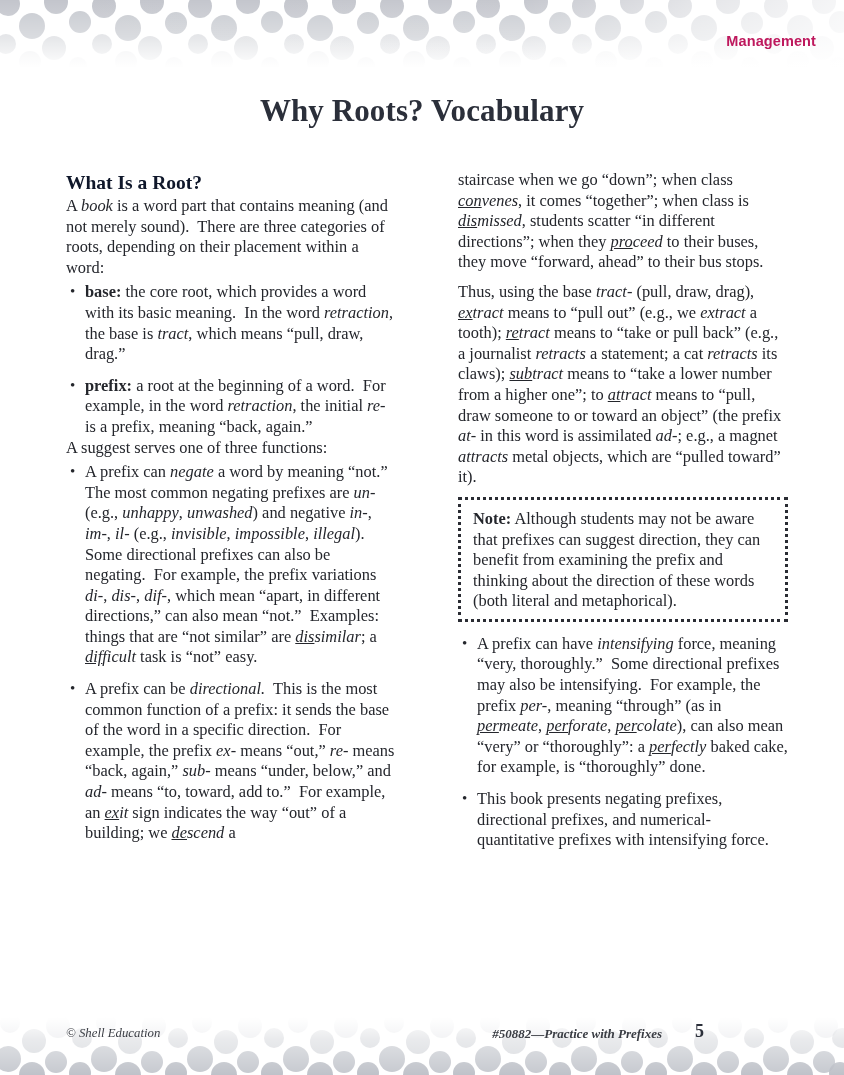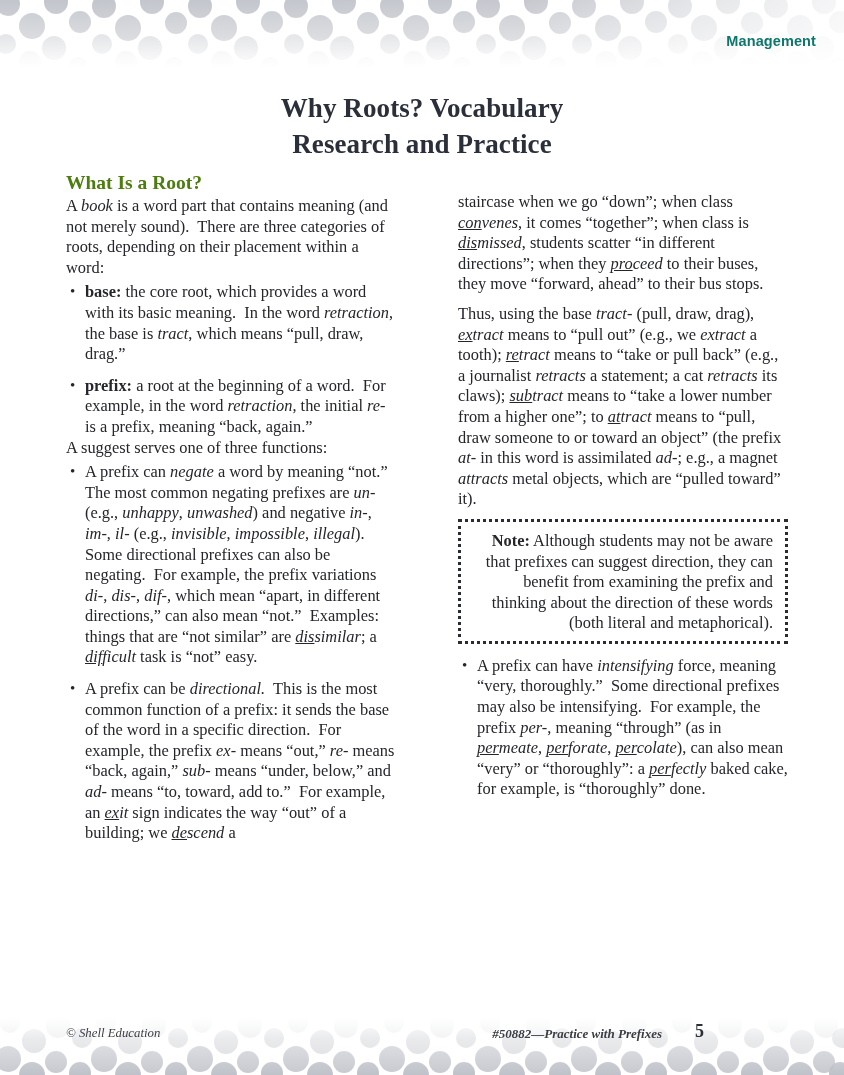--- a/index.html
+++ b/index.html
@@ -29,63 +29,63 @@
 
   
   #section-tab {
     position: absolute;
     top: 33px;
     right: 28px;
     font-family: "Liberation Sans", sans-serif;
     font-weight: bold;
     font-size: 14.5px;
     letter-spacing: .1px;
-    color: #0f766e;
+    color: #be185d;
     z-index: 5;
   }
 
   
   #page-title {
     position: absolute;
     top: 72px;
     left: 0;
     width: 844px;
     text-align: center;
     font-family: "Liberation Serif", serif;
     font-weight: bold;
-    font-size: 27px;
+    font-size: 31px;
     line-height: 36px;
     color: #2b2f3a;
     letter-spacing: .1px;
   }
   #page-title .line { display: block; }
 
   
   #content {
     position: absolute;
     top: 170px;
     left: 0;
     width: 844px;
     height: 845px;
   }
   .col {
     position: absolute;
     top: 0;
     width: 330px;
   }
   #col-left  { left: 66px; }
-  #col-right { left: 458px; margin-top: 22px; }
+  #col-right { left: 458px; }
 
   h2.sec-head {
     margin: 0 0 1px 0;
     font-family: "Liberation Serif", serif;
     font-weight: bold;
     font-size: 19.5px;
     line-height: 25px;
-    color: #4d7c0f;
+    color: #0f172a;
     letter-spacing: 0;
   }
   h2.sec-head.spaced { margin-top: 19px; }
 
   p.para {
     margin: 0 0 9px 0;
     font-size: 16.4px;
     line-height: 20.6px;
     text-align: left;
     color: #24262c;
@@ -120,21 +120,20 @@
   .u { text-decoration: underline; }
 
   
   #note-box {
     position: relative;
     margin: 9px 0 12px 0;
     padding: 9px 12px 7px 12px;
     border: 3px dotted #2a2c33;
     font-size: 16.4px;
     line-height: 20.6px;
-    text-align: right;
   }
 
   
   #footer {
     position: absolute;
     left: 0;
     bottom: 0;
     width: 732px;
     height: 58px;
     z-index: 5;
@@ -276,21 +275,20 @@
     </g>
     <rect x="0" y="0" width="844" height="68" fill="url(#fadeDown)"></rect>
     <rect x="0" y="0" width="844" height="68" fill="url(#fadeRight)"></rect>
   </svg>
 </div>
 
 <div id="section-tab">Management</div>
 
 <h1 id="page-title">
   <span class="line">Why Roots? Vocabulary</span>
-  <span class="line">Research and Practice</span>
 </h1>
 
 <div id="content">
 
   <div class="col" id="col-left">
 
     <h2 class="sec-head">What Is a Root?</h2>
 
     <p class="para tight">A <i>book</i> is a word part that contains meaning (and not merely sound).&nbsp; There are three categories of roots, depending on their placement within a word:</p>
 
@@ -314,20 +312,21 @@
 
     <p class="para">Thus, using the base <i>tract-</i> (pull, draw, drag), <i><span class="u">ex</span>tract</i> means to “pull out” (e.g., we <i>extract</i> a tooth); <i><span class="u">re</span>tract</i> means to “take or pull back” (e.g., a journalist <i>retracts</i> a statement; a cat <i>retracts</i> its claws); <i><span class="u">sub</span>tract</i> means to “take a lower number from a higher one”; to <i><span class="u">at</span>tract</i> means to “pull, draw someone to or toward an object” (the prefix <i>at-</i> in this word is assimilated <i>ad-</i>; e.g., a magnet <i>attracts</i> metal objects, which are “pulled toward” it).</p>
 
     <div id="note-box">
       <b>Note:</b>
       <span>Although students may not be aware that prefixes can suggest direction, they can benefit from examining the prefix and thinking about the direction of these words (both literal and metaphorical).</span>
     </div>
 
     <ul class="blist">
       <li>A prefix can have <i>intensifying</i> force, meaning “very, thoroughly.”&nbsp; Some directional prefixes may also be intensifying.&nbsp; For example, the prefix <i>per-</i>, meaning “through” (as in <i><span class="u">per</span>meate</i>, <i><span class="u">per</span>forate</i>, <i><span class="u">per</span>colate</i>), can also mean “very” or “thoroughly”: a <i><span class="u">per</span>fectly</i> baked cake, for example, is “thoroughly” done.</li>
+      <li>This book presents negating prefixes, directional prefixes, and numerical-quantitative prefixes with intensifying force.</li>
     </ul>
   </div>
 </div>
 
 <div class="band" id="footer-band">
   <svg width="844" height="58" viewBox="0 0 844 58" xmlns="http://www.w3.org/2000/svg">
     <defs>
       <linearGradient id="fadeUp" x1="0" y1="0" x2="0" y2="1">
         <stop offset="0%" stop-color="#ffffff" stop-opacity="1"></stop>
         <stop offset="38%" stop-color="#ffffff" stop-opacity="0.45"></stop>

